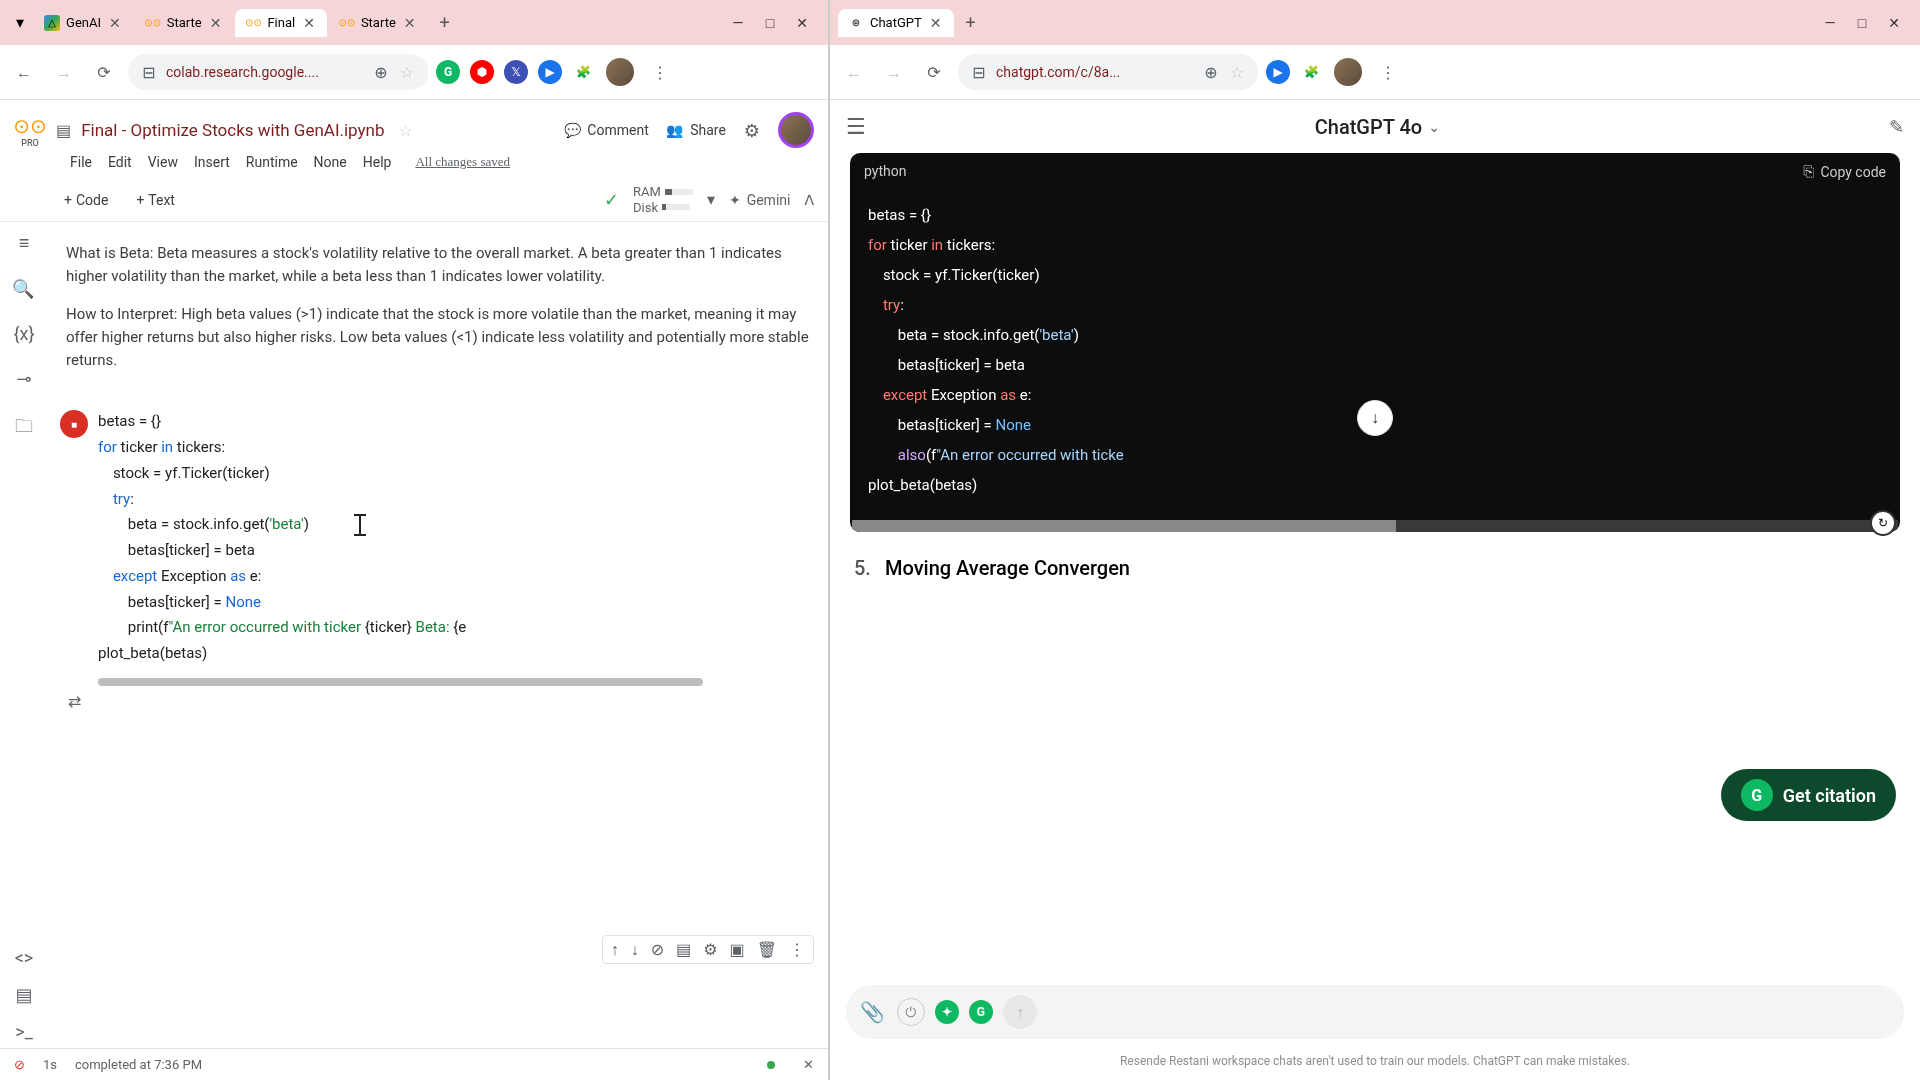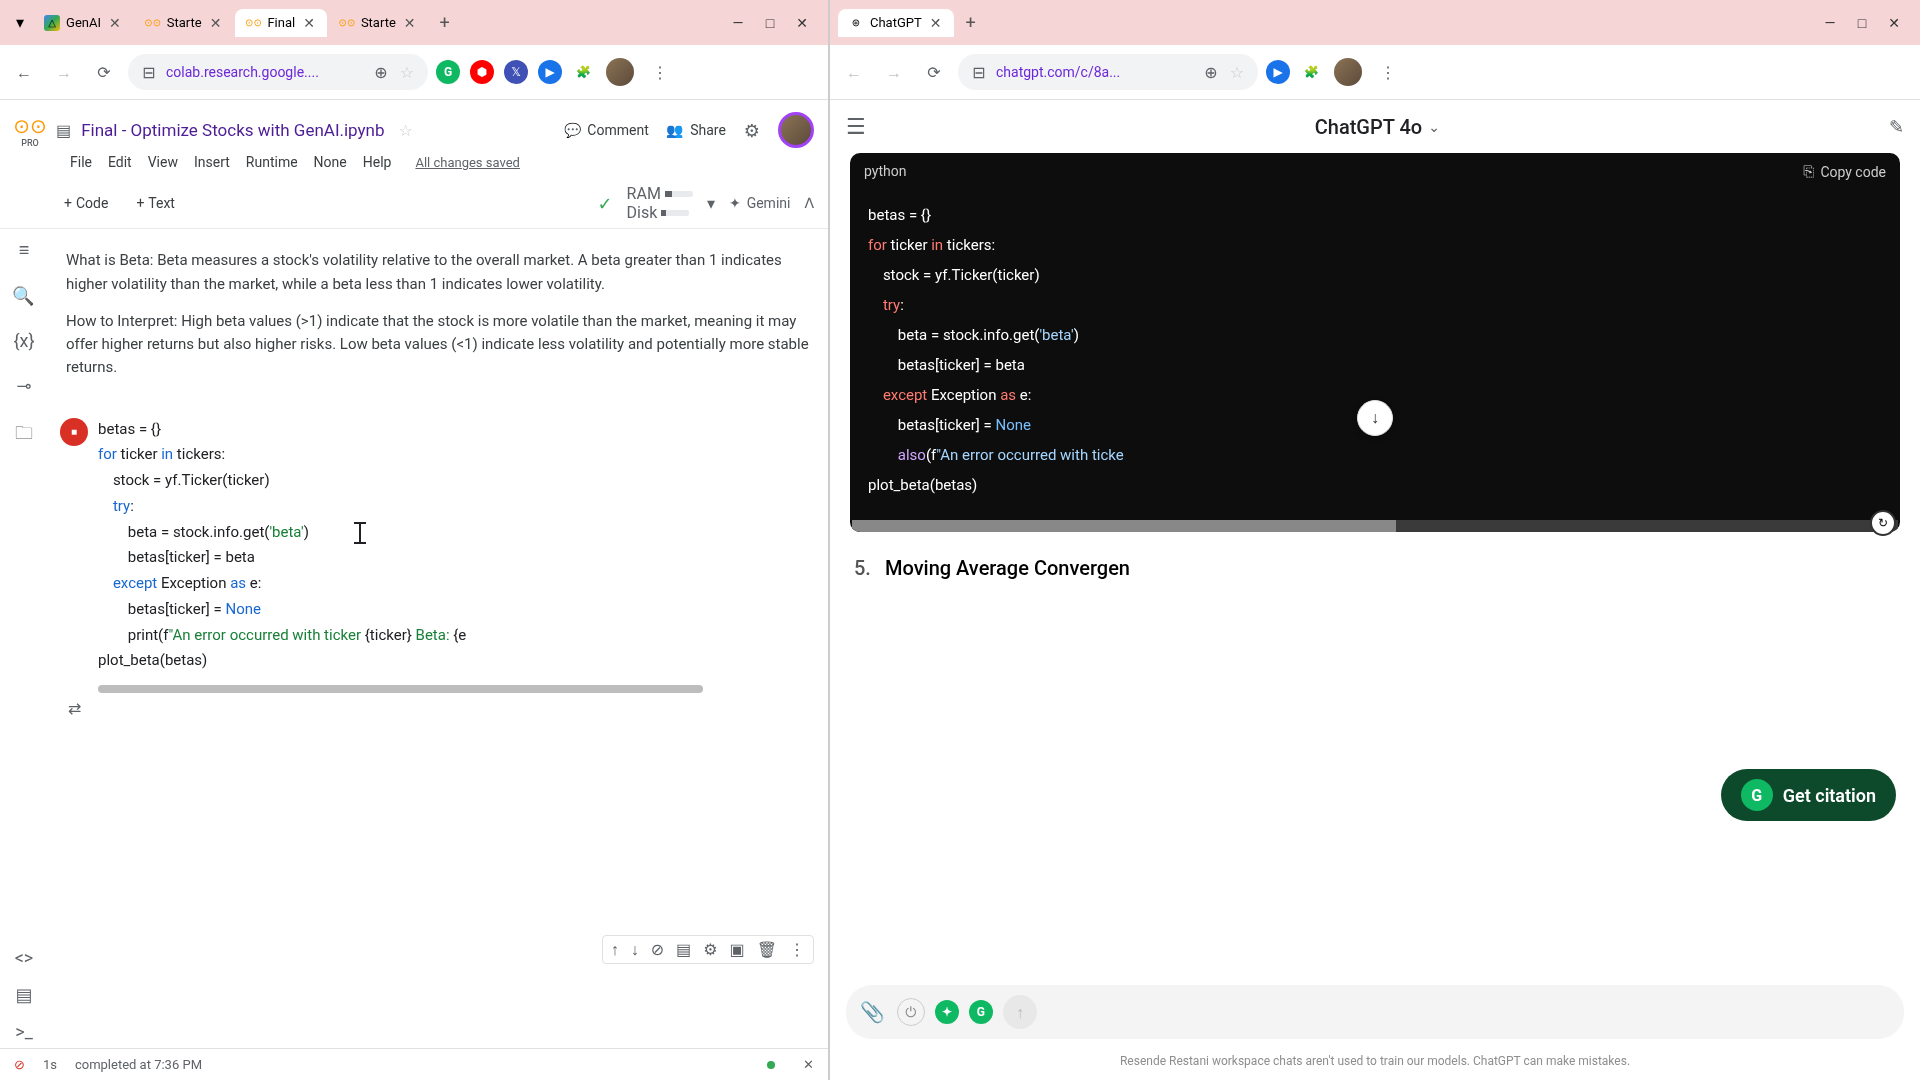--- a/index.html
+++ b/index.html
@@ -19,50 +19,50 @@
     .tab-favicon { width: 16px; height: 16px; border-radius: 3px; display: inline-flex; align-items: center; justify-content: center; font-size: 10px; }
     .tab-text { overflow: hidden; text-overflow: ellipsis; white-space: nowrap; }
     .new-tab { padding: 6px 10px; font-size: 18px; color: #555; cursor: pointer; }
     .window-controls { margin-left: auto; display: flex; gap: 12px; padding: 0 8px; }
     .win-ctrl { width: 20px; height: 20px; display: flex; align-items: center; justify-content: center; font-size: 14px; color: #333; cursor: pointer; }
     
     
     .url-bar { height: 55px; background: white; display: flex; align-items: center; padding: 0 8px; gap: 8px; border-bottom: 1px solid #e0e0e0; }
     .nav-btn { width: 32px; height: 32px; display: flex; align-items: center; justify-content: center; border-radius: 50%; cursor: pointer; color: #5f6368; }
     .url-input-wrap { flex: 1; height: 36px; background: #f1f3f4; border-radius: 18px; display: flex; align-items: center; padding: 0 12px; gap: 8px; max-width: 300px; }
-    .url-text { flex: 1; font-size: 14px; color: #6d28d9; overflow: hidden; white-space: nowrap; }
+    .url-text { flex: 1; font-size: 14px; color: #7f1d1d; overflow: hidden; white-space: nowrap; }
     .url-icon { width: 18px; height: 18px; display: flex; align-items: center; justify-content: center; color: #5f6368; }
     .ext-icons { display: flex; gap: 10px; align-items: center; }
     .ext-icon { width: 24px; height: 24px; border-radius: 50%; display: flex; align-items: center; justify-content: center; font-size: 12px; }
     .avatar-sm { width: 28px; height: 28px; border-radius: 50%; background: linear-gradient(135deg,#8B7355,#5c4a3a); }
     
     
     .colab-header { padding: 12px 14px 0; display: flex; flex-direction: column; gap: 4px; }
     .colab-title-row { display: flex; align-items: center; gap: 10px; }
     .colab-logo { width: 32px; height: 32px; display: flex; flex-direction: column; align-items: center; }
     .colab-logo-icon { font-size: 20px; color: #ff9800; }
     .colab-pro { font-size: 9px; color: #5f6368; font-weight: 500; }
     .doc-icon { color: #5f6368; }
-    .doc-title { font-size: 17px; color: #4c1d95; }
+    .doc-title { font-size: 17px; color: #7f1d1d; }
     .star-icon { color: #ccc; font-size: 16px; margin-left: 4px; }
     .colab-right-actions { margin-left: auto; display: flex; align-items: center; gap: 18px; }
     .colab-action { display: flex; align-items: center; gap: 6px; font-size: 14px; color: #3c4043; cursor: pointer; }
     .gear-icon { color: #5f6368; font-size: 18px; }
     .avatar-colab { width: 36px; height: 36px; border-radius: 50%; border: 3px solid #a142f4; background: linear-gradient(135deg,#8B7355,#5c4a3a); }
     .colab-menu-row { display: flex; align-items: center; gap: 16px; padding: 2px 0 8px 56px; font-size: 14px; color: #3c4043; }
     .colab-menu-item { cursor: pointer; }
-    .changes-saved { color: #5f6368; text-decoration: underline; font-size: 13px; margin-left: 8px; }
+    .changes-saved { color: #5f6368; text-decoration: underline; font-size: 13px; margin-left: 8px; font-family: Liberation Serif, serif; }
     
     
     .colab-toolbar { display: flex; align-items: center; padding: 6px 14px; border-bottom: 1px solid #e8eaed; gap: 12px; }
     .left-rail { width: 48px; display: flex; flex-direction: column; align-items: center; padding-top: 10px; gap: 24px; color: #5f6368; }
     .rail-icon { font-size: 18px; cursor: pointer; }
     .add-btn { display: flex; align-items: center; gap: 4px; font-size: 14px; color: #3c4043; cursor: pointer; padding: 4px 8px; }
     .toolbar-right { margin-left: auto; display: flex; align-items: center; gap: 14px; }
-    .ram-disk { display: flex; flex-direction: column; font-size: 16px; color: #5f6368; line-height: 1.2; }
+    .ram-disk { display: flex; flex-direction: column; font-size: 13px; color: #5f6368; line-height: 1.2; }
     .ram-row { display: flex; align-items: center; gap: 4px; }
     .ram-bar { width: 28px; height: 6px; background: #e8eaed; border-radius: 2px; position: relative; }
     .ram-fill { position: absolute; left:0; top:0; height:100%; width: 25%; background: #5f6368; }
     .gemini-btn { display: flex; align-items: center; gap: 6px; font-size: 14px; color: #5f6368; cursor: pointer; }
     .collapse-arrow { font-size: 14px; color: #5f6368; cursor: pointer; }
     .check-icon { color: #34a853; font-size: 18px; }
     
     
     .colab-body { flex: 1; display: flex; overflow: hidden; }
     .main-content { flex: 1; overflow-y: auto; padding: 20px 12px 60px; position: relative; }

